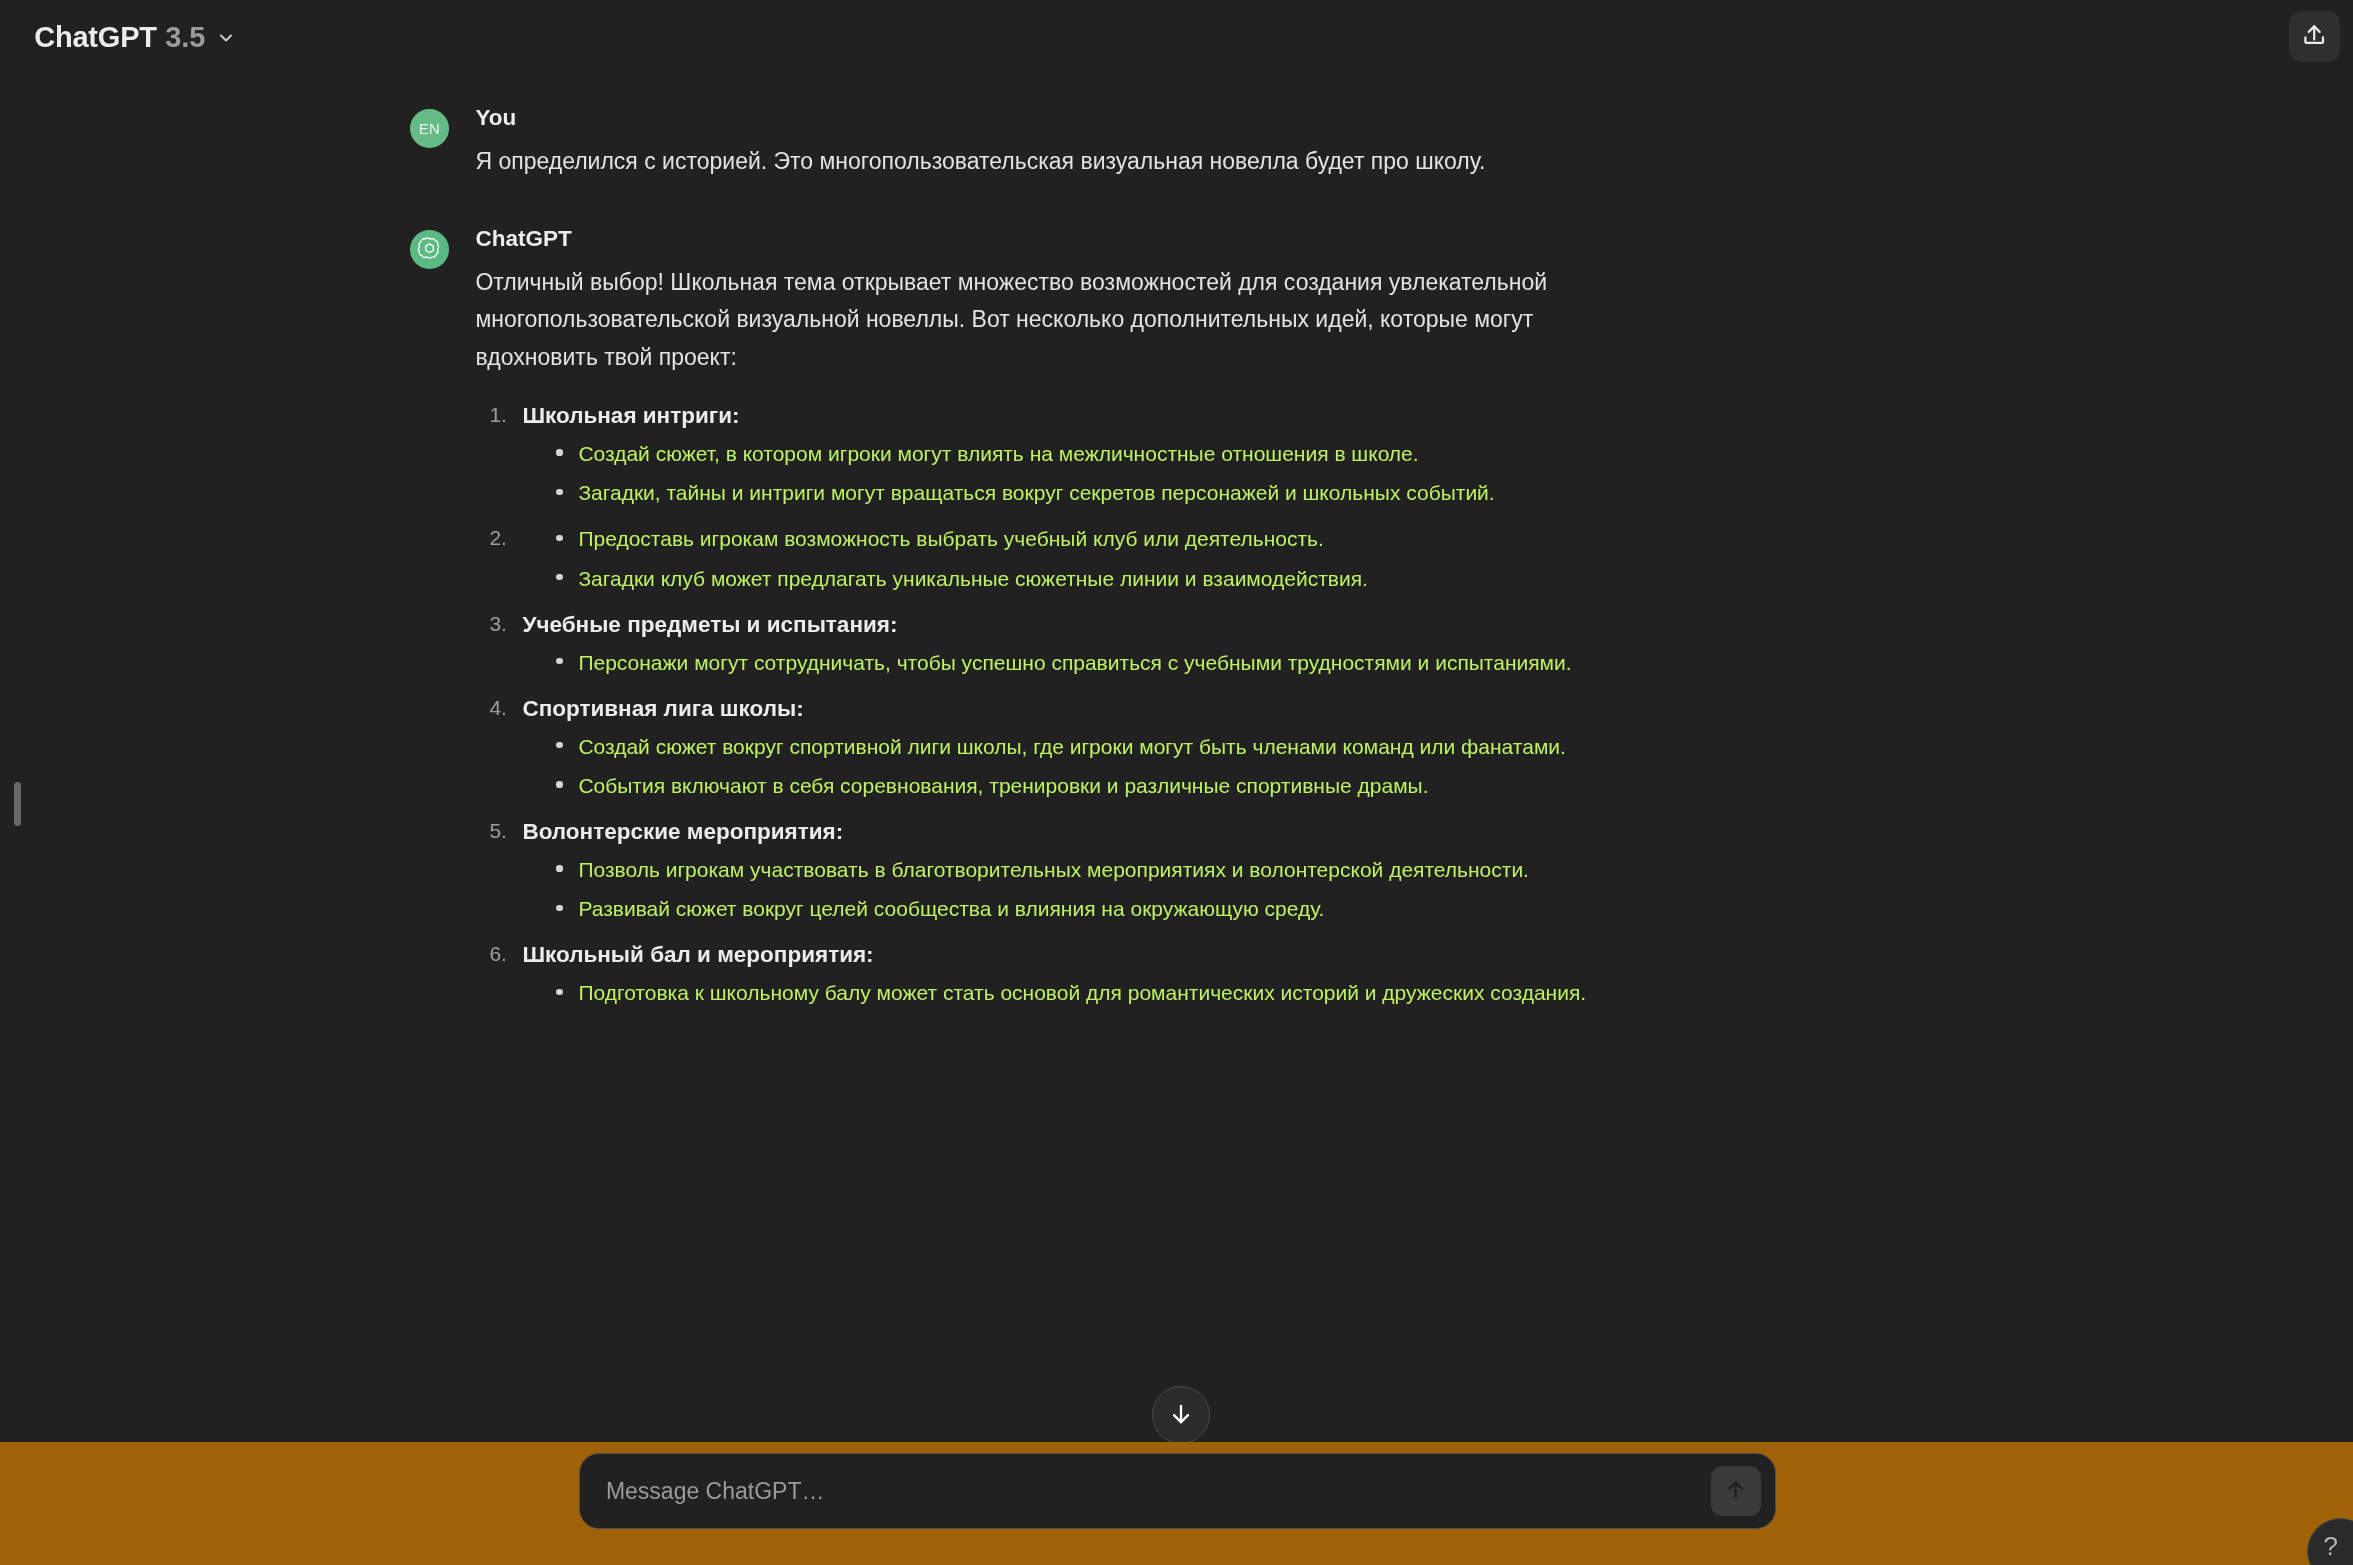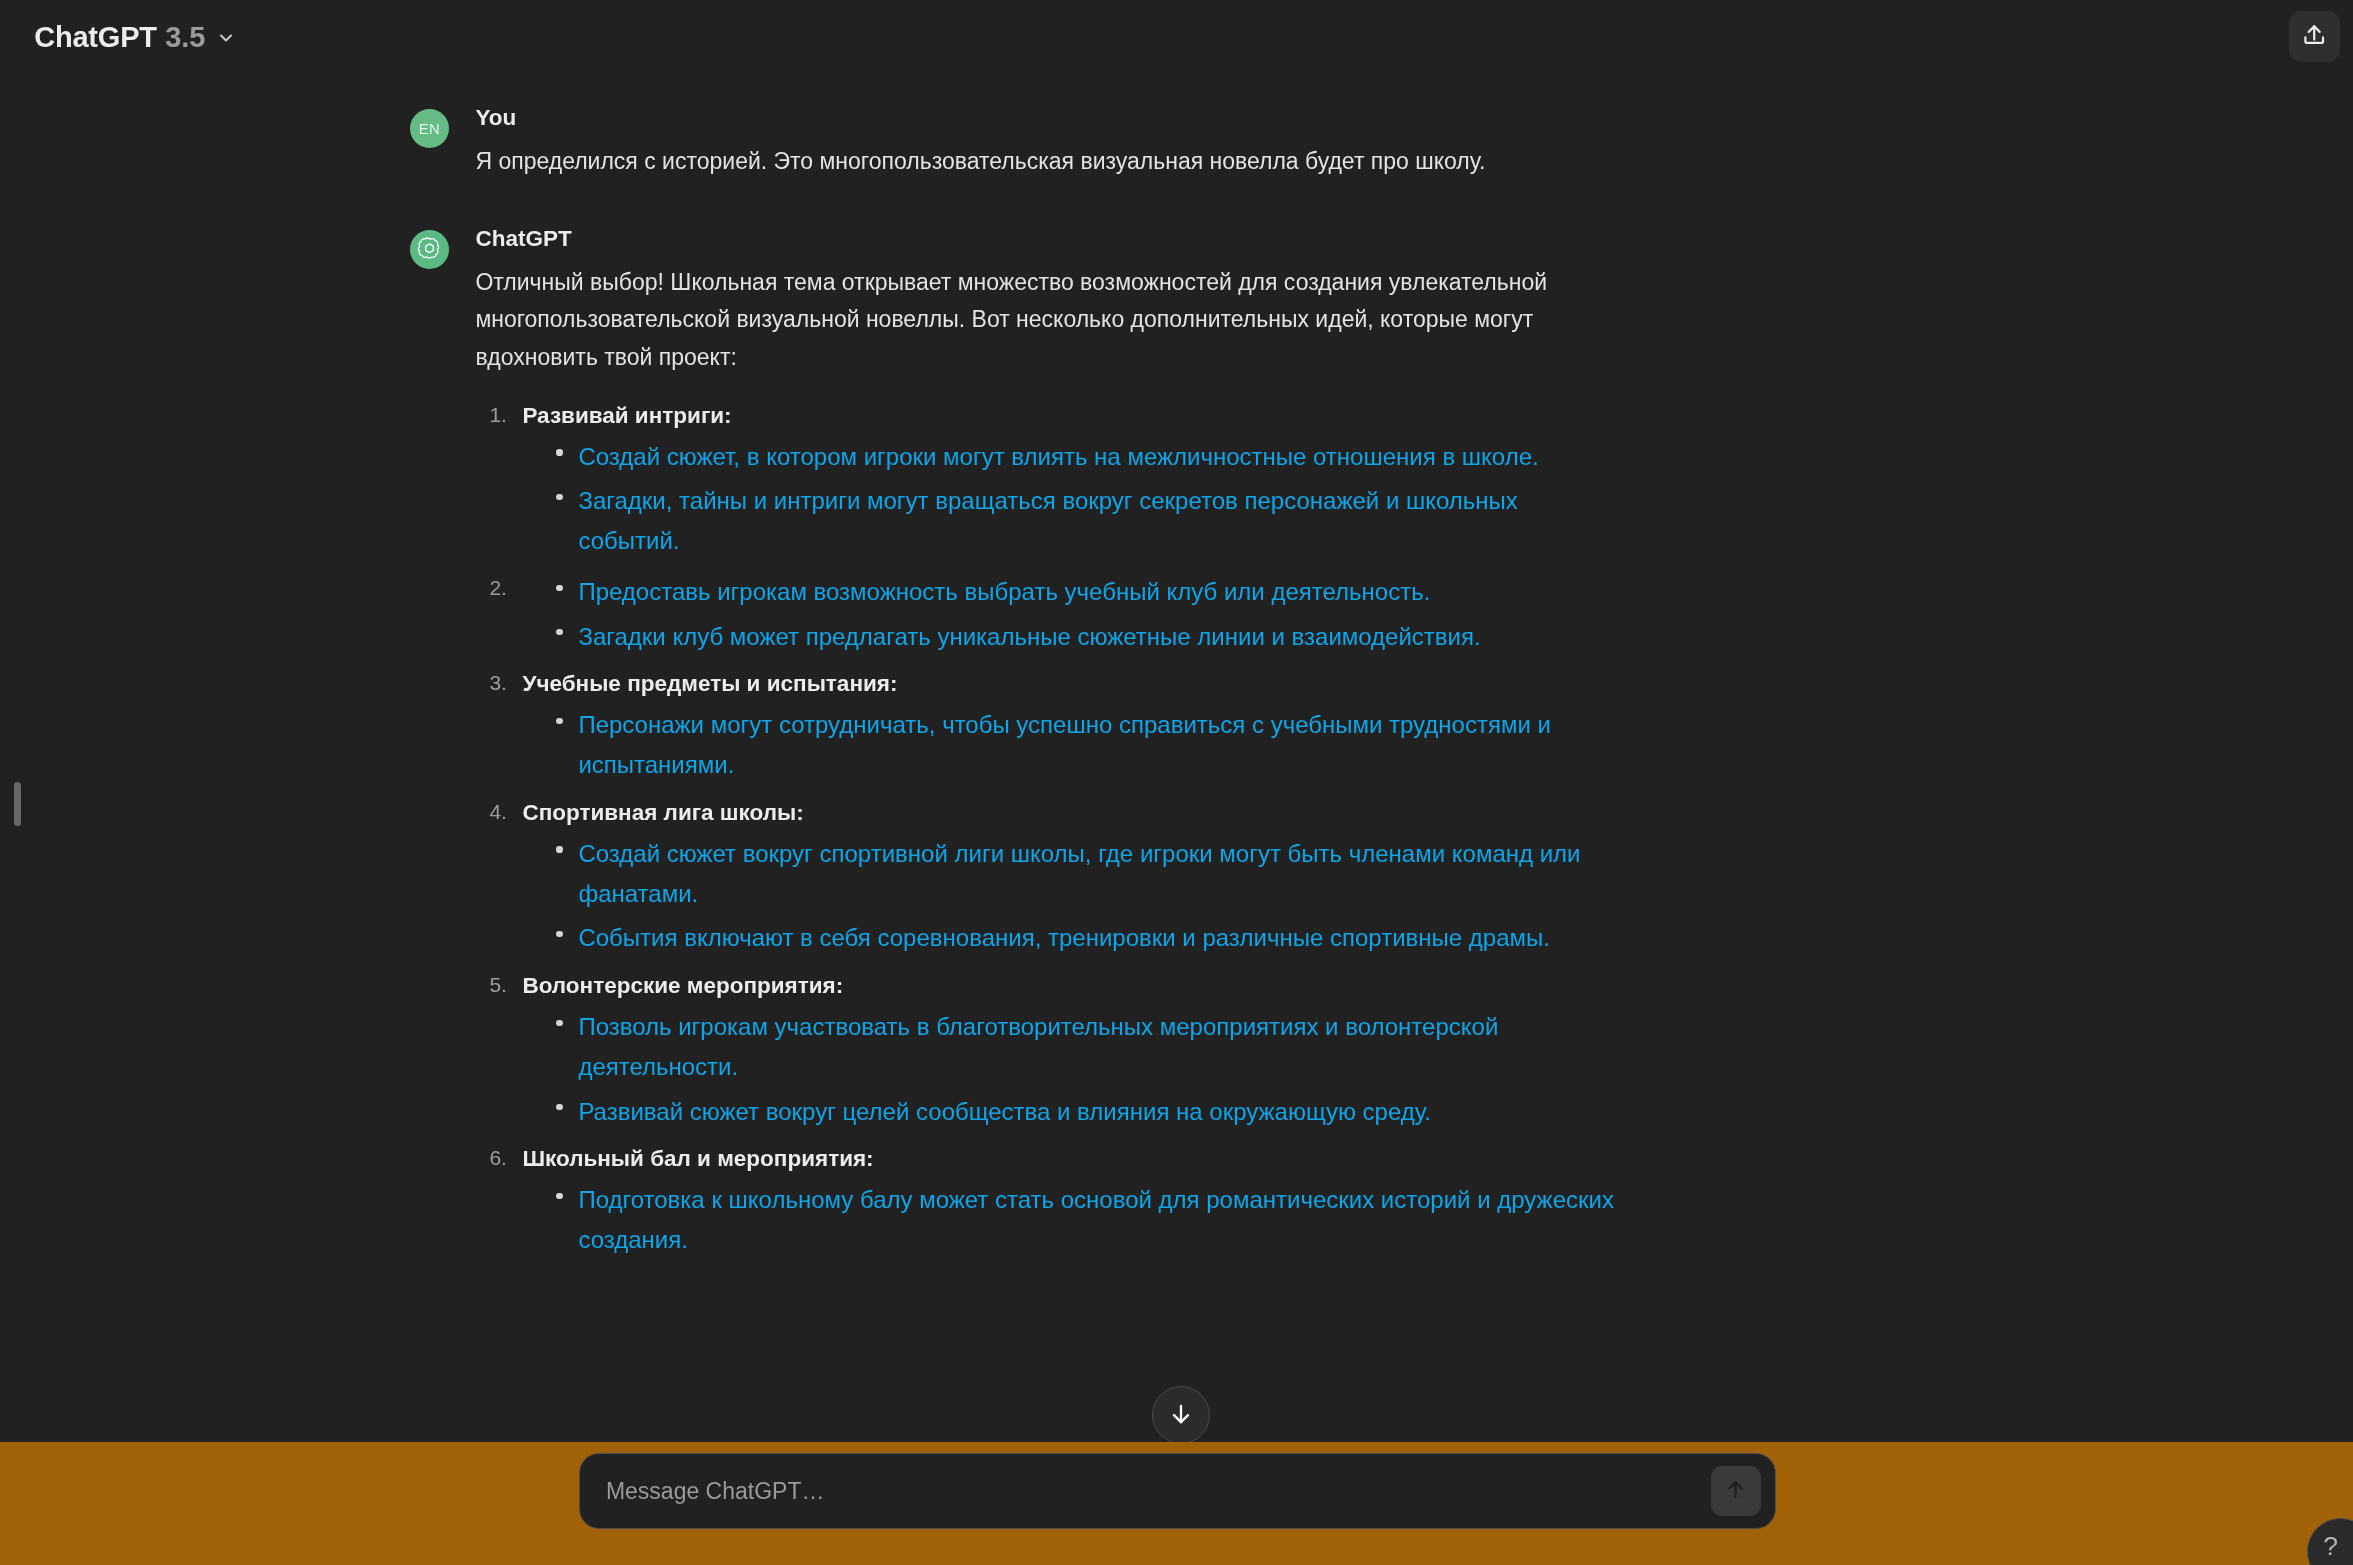--- a/index.html
+++ b/index.html
@@ -118,21 +118,21 @@
     line-height: 1.55;
   }
   ul.sub-list {
     list-style: none;
     margin: 3.1px 0 11px 0;
     padding-left: 31px;
   }
   ul.sub-list > li {
     position: relative;
     padding-left: 25px;
-    font-size: 24px; line-height: 1.66; color: #0ea5e9;
+    font-size: 21px; line-height: 1.66; color: #bef264;
     margin-bottom: 4.7px;
   }
   ul.sub-list > li::before {
     content: "";
     position: absolute; left: 3.1px; top: 12.4px;
     width: 6.2px; height: 6.2px; border-radius: 50%;
     background: #d6d6d6;
   }
 
   
@@ -250,21 +250,21 @@
               <path d="M12 7.6 15.6 9.7v4.2L12 16l-3.6-2.1V9.7z"></path>
             </svg>
           </span>
         </div>
         <div class="turn-body">
           <div class="author">ChatGPT</div>
           <div class="para">Отличный выбор! Школьная тема открывает множество возможностей для создания увлекательной многопользовательской визуальной новеллы. Вот несколько дополнительных идей, которые могут вдохновить твой проект:</div>
 
           <ol class="idea-list">
             <li>
-              <div class="idea-title">Развивай интриги:</div>
+              <div class="idea-title">Школьная интриги:</div>
               <ul class="sub-list">
                 <li>Создай сюжет, в котором игроки могут влиять на межличностные отношения в школе.</li>
                 <li>Загадки, тайны и интриги могут вращаться вокруг секретов персонажей и школьных событий.</li>
               </ul>
             </li>
             <li>
               <ul class="sub-list">
                 <li>Предоставь игрокам возможность выбрать учебный клуб или деятельность.</li>
                 <li>Загадки клуб может предлагать уникальные сюжетные линии и взаимодействия.</li>
               </ul>

